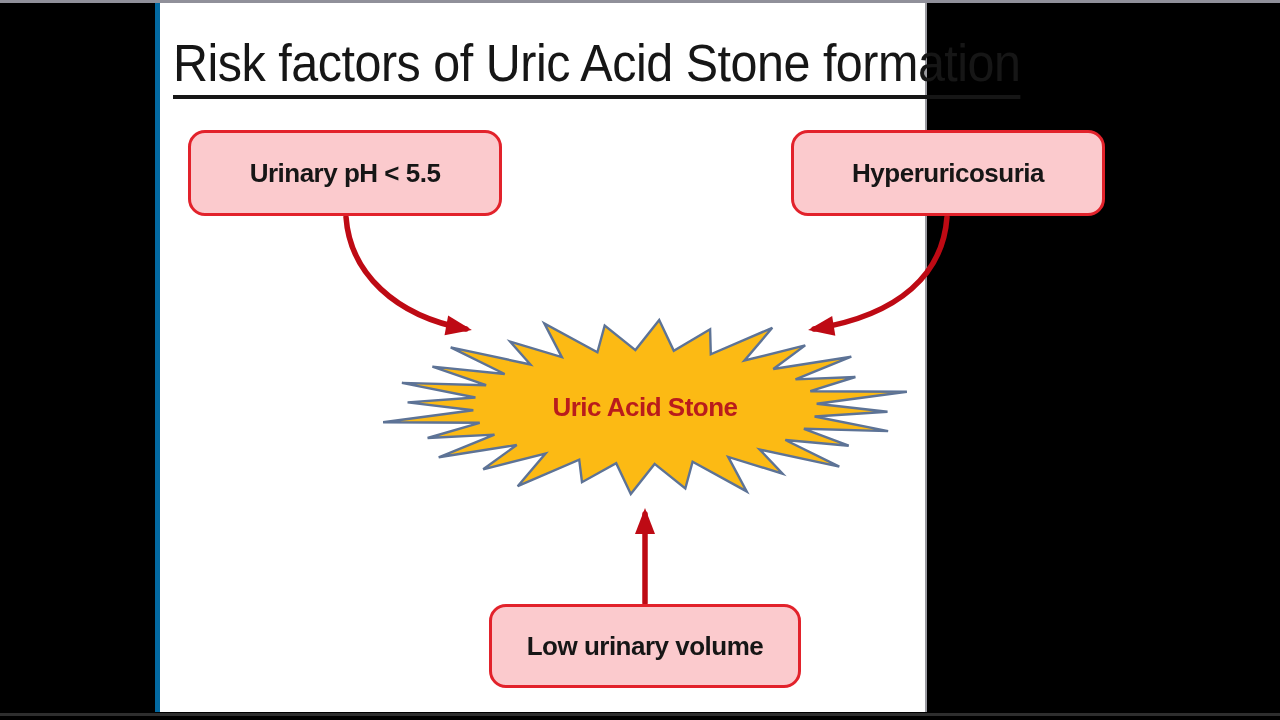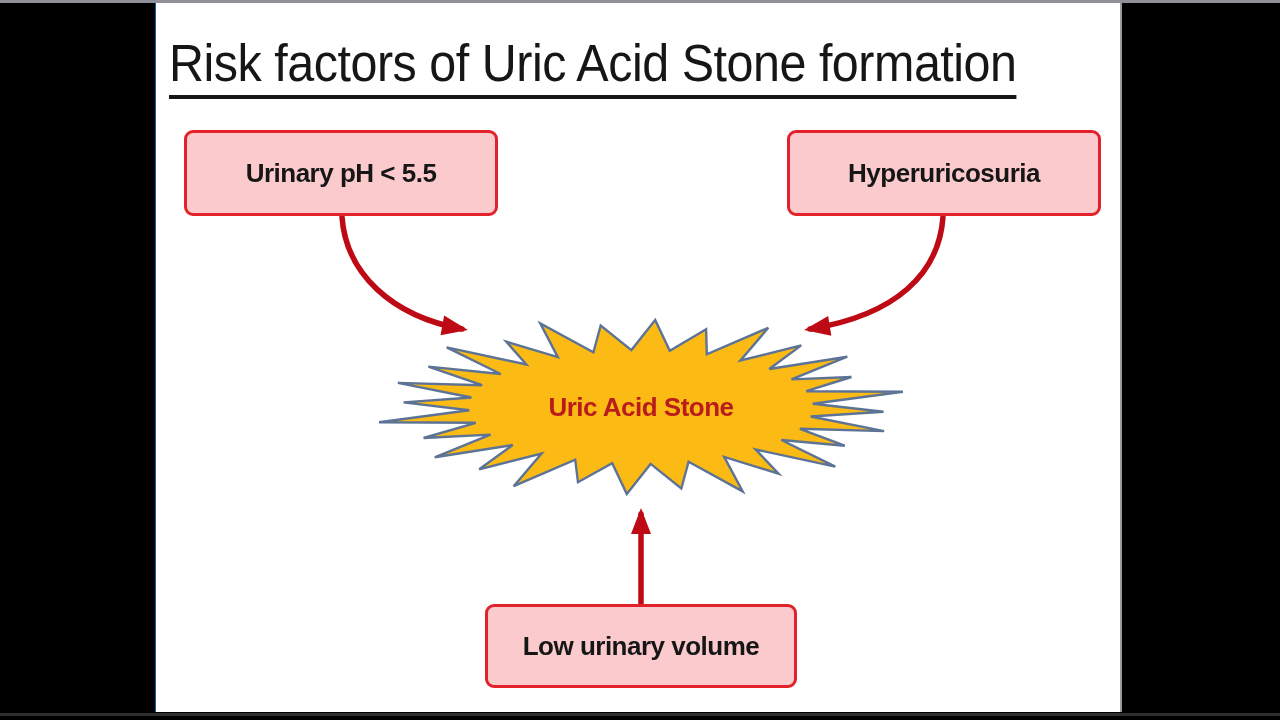--- a/index.html
+++ b/index.html
@@ -24,23 +24,23 @@
   .stage { position: relative; width: 1280px; height: 720px; background: var(--background); }
   .top-strip {
     position: absolute; left: 0; top: 0; width: 1280px; height: 3px;
     background: var(--top-strip);
   }
   .bottom-strip {
     position: absolute; left: 0; top: 713px; width: 1280px; height: 3px;
     background: var(--bottom-strip);
   }
   .slide {
-    position: absolute; left: 155px; top: 3px; width: 967px; height: 709px;
+    position: absolute; left: 155px; top: 3px; width: 772px; height: 709px;
     background: var(--slide-bg);
-    border-left: 1px solid #0369a1;
+    border-left: 5px solid #0369a1;
     border-right: 2px solid #9a9aa0;
   }
   .title {
     position: absolute; left: 13px; top: 32px;
     white-space: nowrap;
   }
   .title-text {
     display: inline-block;
     font-size: 51px;
     line-height: 1.15;
@@ -65,21 +65,21 @@
   .star-poly {
     fill: var(--star-fill);
     stroke: var(--star-stroke);
     stroke-width: 2.4;
     stroke-linejoin: miter;
   }
   .box {
     position: absolute;
     background: var(--box-fill);
     border: 3px solid var(--box-border);
-    border-radius: 9px;
+    border-radius: 17px;
     display: flex;
     flex-direction: column;
     align-items: center;
     justify-content: center;
     text-align: center;
     color: var(--text);
   }
   .box-ph   { left: 28px;  top: 127px; width: 314px; height: 86px; gap: 3px; }
   .box-hyper{ left: 631px; top: 127px; width: 314px; height: 86px; }
   .box-vol  { left: 329px; top: 601px; width: 312px; height: 84px; }

